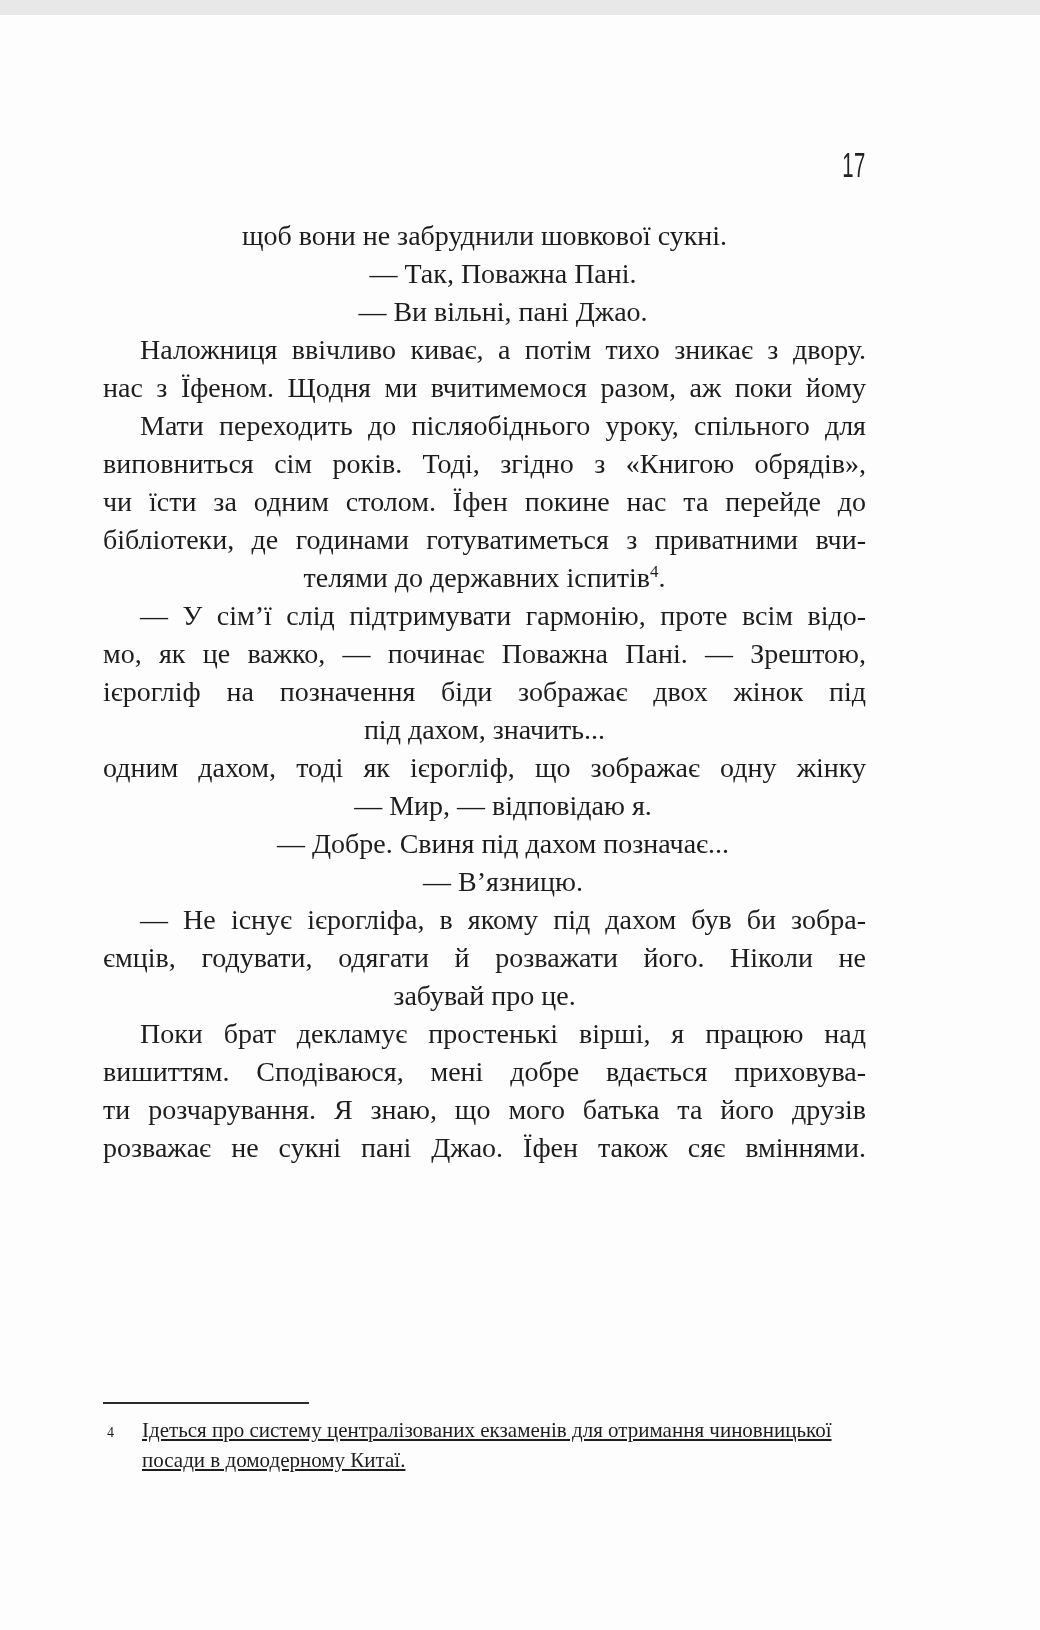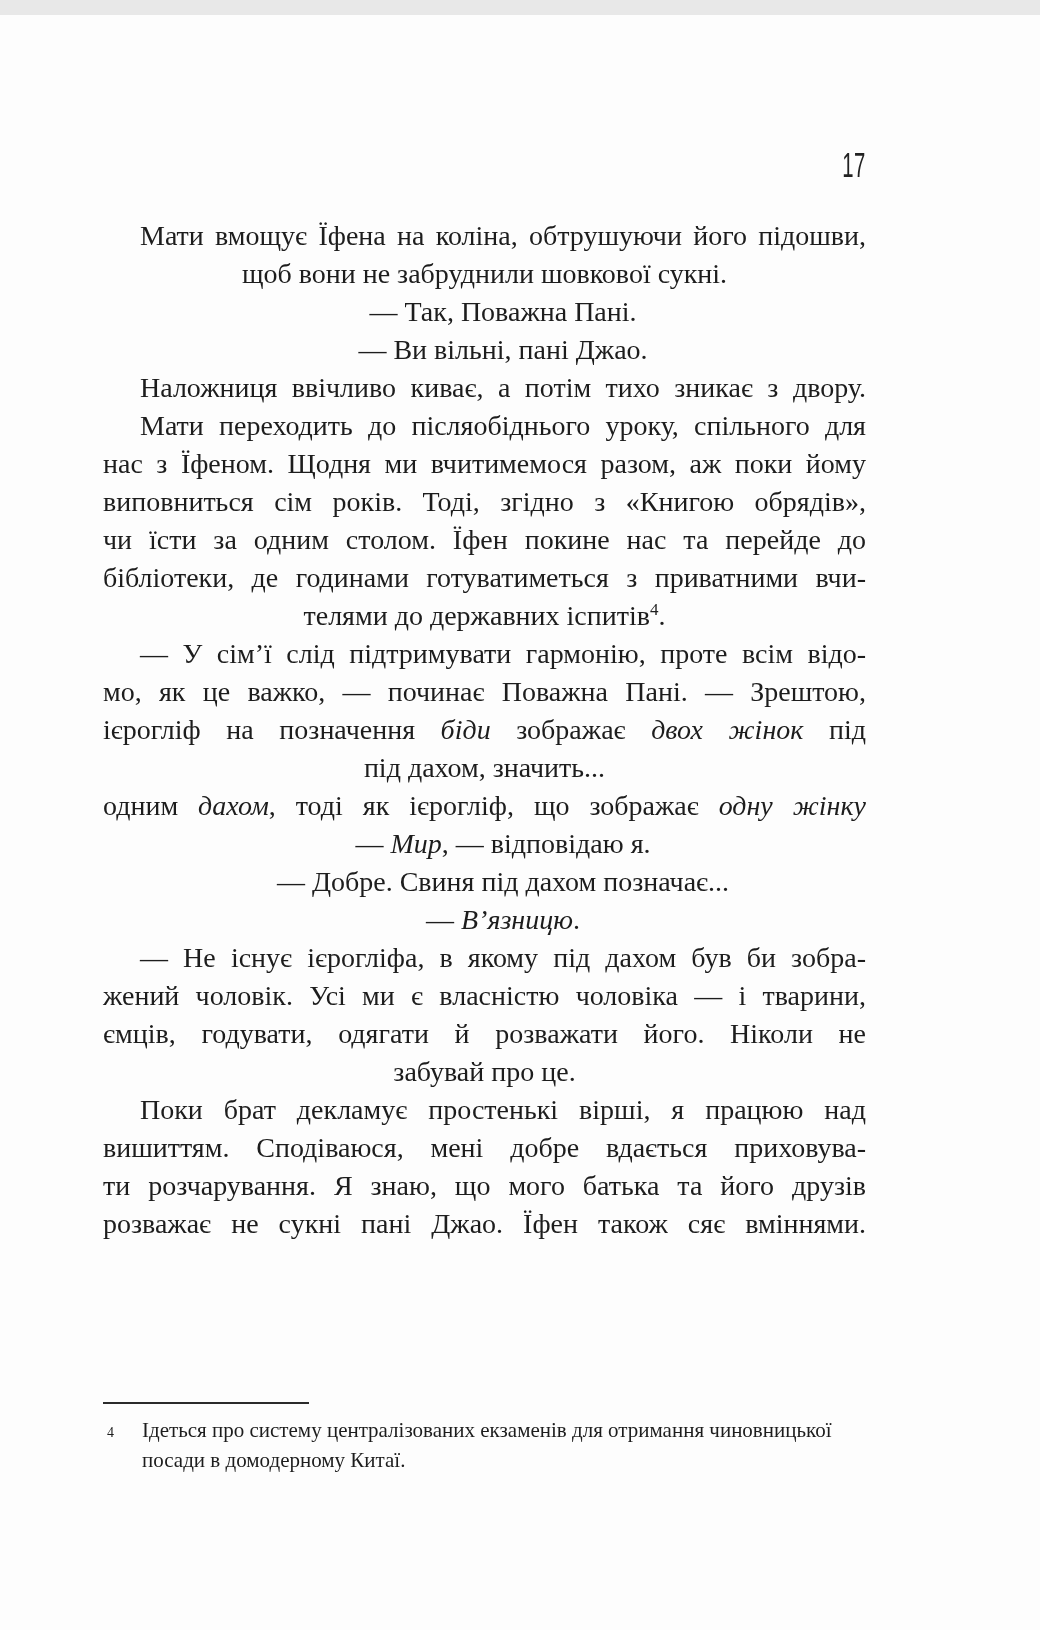--- a/index.html
+++ b/index.html
@@ -42,21 +42,20 @@
     white-space: normal;
   }
   .line.j {
     text-align: justify;
     text-align-last: justify;
   }
   .line.ind {
     text-indent: 37px;
   }
   .it {
-    font-style: italic;
   }
   .sup {
     font-size: 17px;
     line-height: 0;
     position: relative;
     top: -10px;
   }
   .fn-sep {
     position: absolute;
     left: 103px;
@@ -74,52 +73,51 @@
     line-height: 30px;
   }
   .fn-marker {
     position: absolute;
     left: 4px;
     top: 3px;
     font-size: 14px;
   }
   .fn-text {
     margin-left: 39px;
+    text-decoration: underline;
   }
   .fn-line {
     white-space: nowrap;
   }
 </style>
 </head>
 <body>
 
 <div class="page" style="background: rgb(253, 253, 253); color: rgb(29, 29, 29);">
   <div class="pagenum">17</div>
   <div class="body-block">
-      <div class="line j ind"><span>Мати вмощує Їфена на коліна, обтрушуючи його підошви,</span></div>
       <div class="line"><span>щоб вони не забруднили шовкової сукні.</span></div>
       <div class="line ind"><span>— Так, Поважна Пані.</span></div>
       <div class="line ind"><span>— Ви вільні, пані Джао.</span></div>
       <div class="line j ind"><span>Наложниця ввічливо киває, а потім тихо зникає з двору.</span></div>
+      <div class="line j"><span>нас з Їфеном. Щодня ми вчитимемося разом, аж поки йому</span></div>
       <div class="line j ind"><span>Мати переходить до післяобіднього уроку, спільного для</span></div>
-      <div class="line j"><span>нас з Їфеном. Щодня ми вчитимемося разом, аж поки йому</span></div>
       <div class="line j"><span>виповниться сім років. Тоді, згідно з «Книгою обрядів»,</span></div>
       <div class="line j"><span>чи їсти за одним столом. Їфен покине нас та перейде до</span></div>
       <div class="line j"><span>бібліотеки, де годинами готуватиметься з приватними вчи-</span></div>
       <div class="line"><span>телями до державних іспитів</span><span class="sup">4</span><span>.</span></div>
       <div class="line j ind"><span>— У сім’ї слід підтримувати гармонію, проте всім відо-</span></div>
       <div class="line j"><span>мо, як це важко, — починає Поважна Пані. — Зрештою,</span></div>
       <div class="line j"><span>ієрогліф на позначення </span><span class="it">біди</span><span> зображає </span><span class="it">двох жінок</span><span> під</span></div>
       <div class="line"><span>під дахом, значить...</span></div>
       <div class="line j"><span>одним </span><span class="it">дахом</span><span>, тоді як ієрогліф, що зображає </span><span class="it">одну жінку</span></div>
       <div class="line ind"><span>— </span><span class="it">Мир</span><span>, — відповідаю я.</span></div>
       <div class="line ind"><span>— Добре. Свиня під дахом позначає...</span></div>
       <div class="line ind"><span>— </span><span class="it">В’язницю</span><span>.</span></div>
       <div class="line j ind"><span>— Не існує ієрогліфа, в якому під дахом був би зобра-</span></div>
-      <div class="line j"><span>жений чоловік. Усі ми є власністю чоловіка — і тварини,</span></div>
       <div class="line j"><span>ємців, годувати, одягати й розважати його. Ніколи не</span></div>
       <div class="line"><span>забувай про це.</span></div>
       <div class="line j ind"><span>Поки брат декламує простенькі вірші, я працюю над</span></div>
       <div class="line j"><span>вишиттям. Сподіваюся, мені добре вдається приховува-</span></div>
       <div class="line j"><span>ти розчарування. Я знаю, що мого батька та його друзів</span></div>
       <div class="line j"><span>розважає не сукні пані Джао. Їфен також сяє вміннями.</span></div>
     </div>
   <div class="fn-sep"></div>
   <div class="footnote">
     <span class="fn-marker">4</span>

